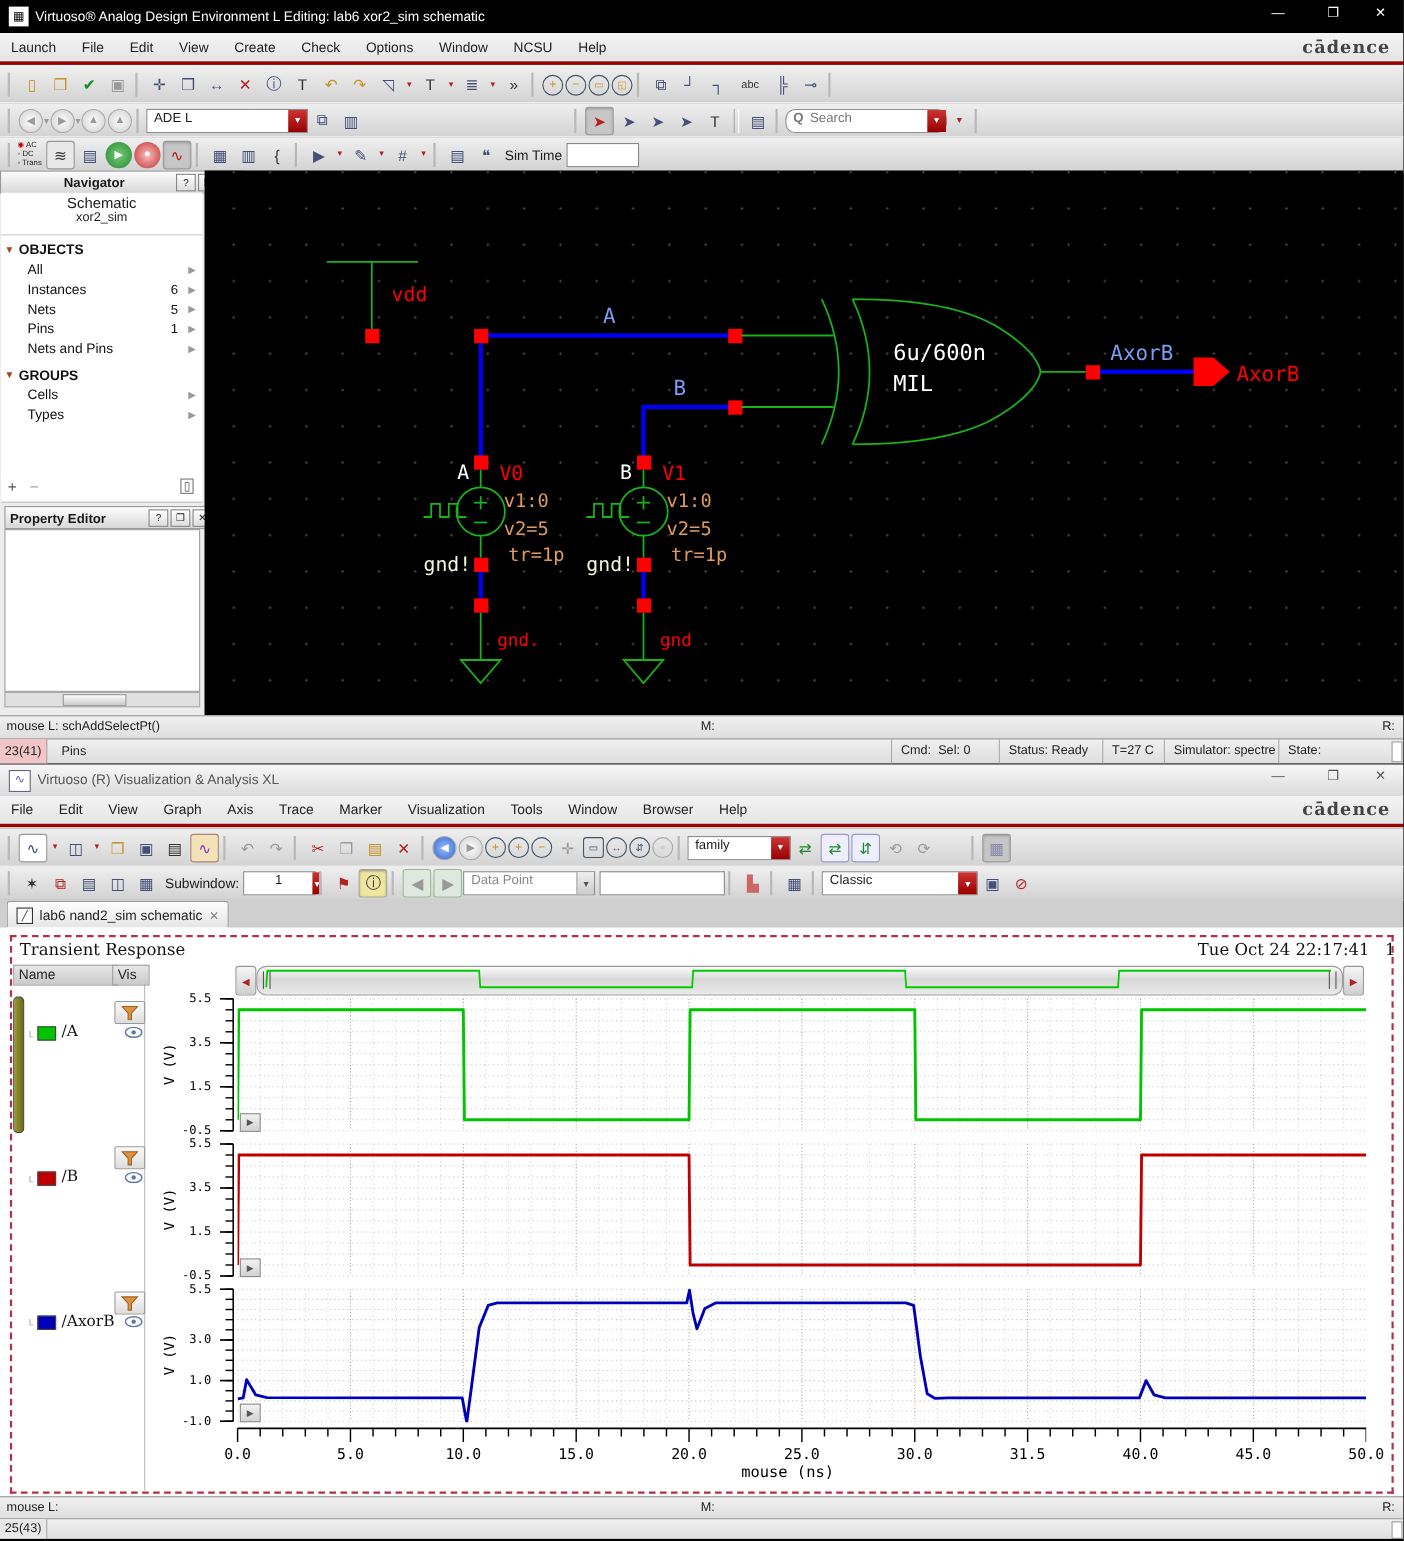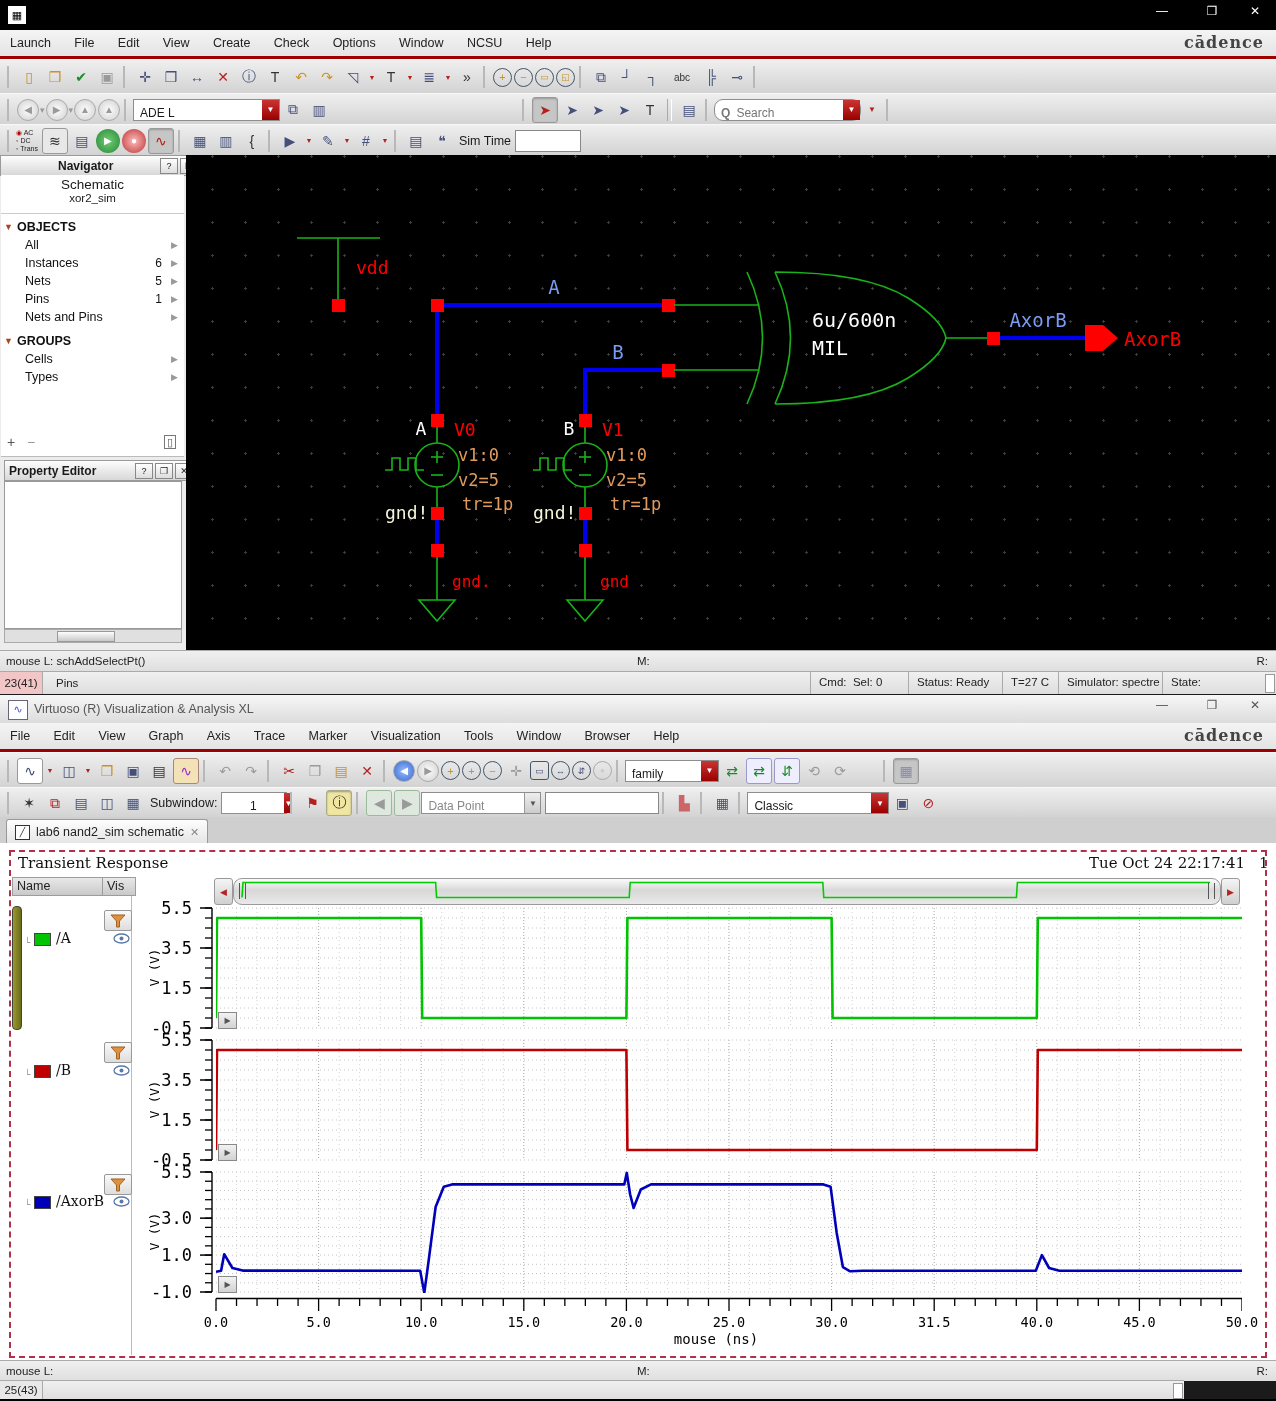--- a/index.html
+++ b/index.html
@@ -18,21 +18,21 @@
   .icon{display:inline-flex;align-items:center;justify-content:center;width:24px;height:24px;margin:1px;border-radius:3px;font-size:14px;color:#44507a;}
   .icon.sm{width:20px;height:20px;font-size:12px;}
   .icon.gold{color:#c8922a;}
   .icon.red{color:#b42020;}
   .icon.green{color:#1d8a28;}
   .icon.gray{color:#9a9a9a;}
   .icon.dark{color:#333;}
   .icon.pressed{background:#c6c6c6;box-shadow:inset 0 1px 2px #999;border:1px solid #9a9a9a;}
   .sep{width:3px;height:22px;border-left:1px solid #aaa;border-right:1px solid #fff;margin:0 4px;}
   .grip{width:4px;height:22px;border-left:2px solid #b8b8b8;margin:0 3px;}
-  .combo{display:inline-flex;height:20px;border:1px solid #8e8e8e;background:#fff;align-items:flex-end;}
+  .combo{display:inline-flex;height:20px;border:1px solid #8e8e8e;background:#fff;align-items:flex-start;}
   .combo .val{padding:0 6px;font-size:12px;min-width:50px;}
   .combo .dd{width:17px;height:100%;background:linear-gradient(#c33,#900);color:#fff;display:flex;align-items:center;justify-content:center;font-size:8px;}
   .combo .ddg{width:15px;height:100%;background:linear-gradient(#eee,#ccc);border-left:1px solid #999;color:#555;display:flex;align-items:center;justify-content:center;font-size:8px;}
   .navcircle{width:20px;height:20px;border-radius:50%;background:radial-gradient(#fdfdfd,#cfcfcf);border:1px solid #aaa;color:#9a9a9a;display:inline-flex;align-items:center;justify-content:center;font-size:10px;margin:0 1px;}
   .field{background:#fff;border:1px solid #888;height:18px;}
   
   .panelhdr{background:linear-gradient(#fdfdfd,#d8d8d8);border:1px solid #9a9a9a;font-weight:bold;font-size:12px;display:flex;align-items:center;padding:0 4px;}
   .phbtn{width:16px;height:14px;border:1px solid #888;background:linear-gradient(#fff,#ddd);font-size:9px;display:inline-flex;align-items:center;justify-content:center;margin-left:2px;font-weight:normal;}
   .treerow{position:relative;height:18px;line-height:18px;font-size:12.5px;padding-left:24px;color:#111;}
   .treerow .count{position:absolute;right:22px;font-size:12px;}
@@ -43,40 +43,41 @@
   #canvas{background:#000;background-image:radial-gradient(circle,#3c3c3c 1.1px,rgba(0,0,0,0) 1.3px);background-size:33px 33px;background-position:10px 18px;}
   
   .statusbar{background:linear-gradient(#f0f0f0,#dedede);border-top:1px solid #aaa;font-size:11.5px;color:#222;}
   .scell{position:absolute;top:0;height:100%;line-height:21px;border-left:1px solid #aaa;padding-left:8px;}
   
   #graphbg{background:#fff;}
   .dashed{border:2px dashed #b23048;pointer-events:none;}
   .serif{font-family:"DejaVu Serif",serif;font-size:15px;color:#111;}
   .hdrcell{background:linear-gradient(#e8e8e8,#c9c9c9);border:1px solid #9c9c9c;font-size:12.5px;line-height:17px;padding-left:4px;color:#222;}
   .mono{font-family:"DejaVu Sans Mono",monospace;}
-  .yt{position:absolute;width:46px;text-align:right;font-family:"DejaVu Sans Mono",monospace;font-size:17px;color:#000;height:16px;line-height:16px;}
+  .yt{position:absolute;width:46px;text-align:right;font-family:"DejaVu Sans Mono",monospace;font-size:11px;color:#000;height:16px;line-height:16px;}
   .xt{position:absolute;width:46px;text-align:center;font-family:"DejaVu Sans Mono",monospace;font-size:13.5px;color:#000;top:1314px;}
   .yunit{position:absolute;transform:rotate(-90deg);font-family:"DejaVu Sans Mono",monospace;font-size:12.5px;color:#000;width:60px;text-align:center;}
   .playbtn{position:absolute;width:17px;height:15px;background:linear-gradient(#f2f2f2,#d2d2d2);border:1px solid #888;color:#555;font-size:8px;display:flex;align-items:center;justify-content:center;}
   .funnelbtn{position:absolute;width:26px;height:19px;background:linear-gradient(#fafafa,#ddd);border:1px solid #999;border-radius:2px;display:flex;align-items:center;justify-content:center;}
   .swatch{position:absolute;width:15px;height:11px;border:1px solid #444;}
   .signame{position:absolute;font-family:"DejaVu Serif",serif;font-size:14px;color:#111;}
   .sliderbtn{position:absolute;width:17px;height:25px;background:linear-gradient(#f5f5f5,#cfcfcf);border:1px solid #999;border-radius:3px;color:#b42222;font-size:9px;display:flex;align-items:center;justify-content:center;}
   .pill{position:absolute;background:linear-gradient(#fbfbfb,#d8d8d8 45%,#e9e9e9);border:1px solid #9a9a9a;border-radius:9px;}
   .pillgrip{position:absolute;top:4px;width:5px;height:16px;border-left:1.5px solid #555;border-right:1.5px solid #555;}
   .tab{position:absolute;display:flex;align-items:center;gap:6px;background:linear-gradient(#fefefe,#e4e4e4);border:1px solid #999;border-bottom:none;border-radius:3px 3px 0 0;padding:0 8px;height:24px;font-size:12.5px;color:#222;}
   .eyesvg,.funnelsvg{display:block;}
 </style>
 </head>
 <body>
 
 <div id="app">
 
   <div class="abs tb-black" style="left:0;top:0;width:1276px;height:30px;display:flex;align-items:center;">
     <span class="abs" style="left:8px;top:6px;width:18px;height:18px;background:#fff;color:#000;font-size:11px;text-align:center;line-height:18px;">▦</span>
+    <span class="wtitle abs" style="left:32px;top:0;">Virtuoso® Analog Design Environment L Editing: lab6 xor2_sim schematic</span>
     <span class="winbtn abs" style="left:1145px;top:4px;">—</span>
     <span class="winbtn abs" style="left:1195px;top:4px;">❐</span>
     <span class="winbtn abs" style="left:1238px;top:4px;">✕</span>
   </div>
   <div class="abs menubar" style="left:0;top:30px;width:1276px;height:26px;">
     <span class="menu-item">Launch</span>
     <span class="menu-item">File</span>
     <span class="menu-item">Edit</span>
     <span class="menu-item">View</span>
     <span class="menu-item">Create</span>
@@ -860,18 +861,18 @@
     </div>
   <div class="abs mono" style="left:616px;top:1331px;width:200px;text-align:center;font-size:14px;color:#000;">mouse (ns)</div>
 
   <div class="abs dashed" style="left:9px;top:850px;width:1254px;height:504px;"></div>
 
   <div class="abs statusbar" style="left:0;top:1360px;width:1276px;height:20px;">
     <span style="position:absolute;left:6px;line-height:20px;">mouse L:</span>
     <span style="position:absolute;left:637px;line-height:20px;">M:</span>
     <span style="position:absolute;right:8px;line-height:20px;">R:</span>
   </div>
-  <div class="abs statusbar" style="left:0;top:1380px;width:1184px;height:19px;">
+  <div class="abs statusbar" style="left:0;top:1380px;width:1276px;height:19px;">
     <span style="position:absolute;left:0;top:0;width:42px;height:100%;background:#e8e8e8;border-right:1px solid #aaa;text-align:center;line-height:19px;">25(43)</span>
     <span style="position:absolute;right:1px;top:2px;width:8px;height:14px;background:#fff;border:1px solid #999;"></span>
   </div>
   <div class="abs" style="left:0;top:1399px;width:1276px;height:2px;background:#000;"></div>
 </div>
 
 </body></html>

